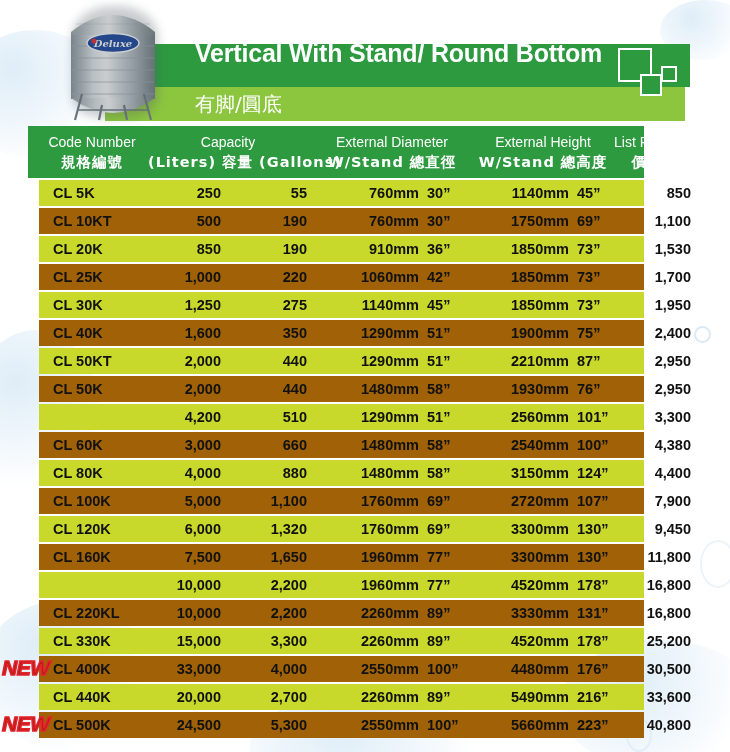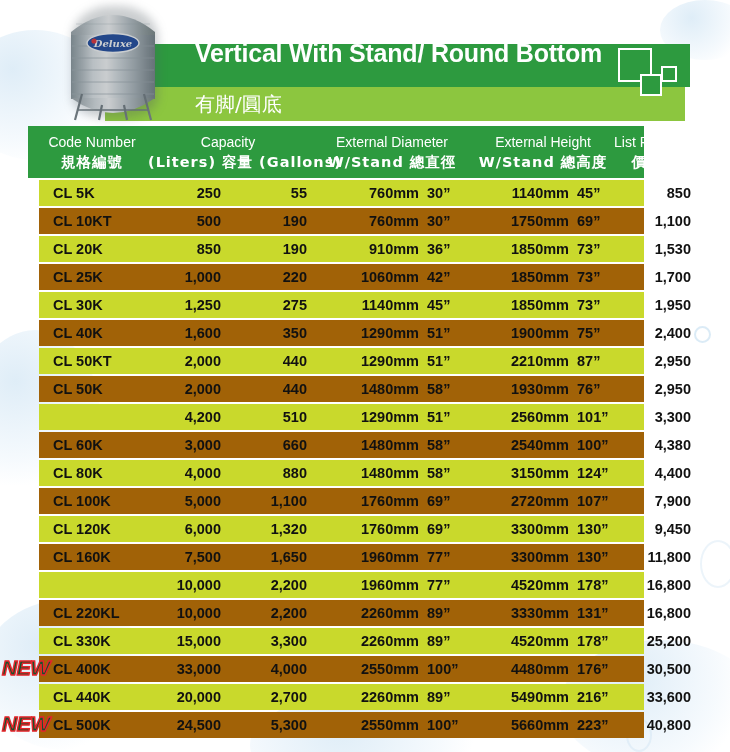--- a/index.html
+++ b/index.html
@@ -75,21 +75,21 @@
   .h-code{left:8px;top:7px;width:112px;}
   .h-cap{left:120px;top:7px;width:160px;}
   .h-dia{left:284px;top:7px;width:160px;}
   .h-hei{left:440px;top:7px;width:150px;}
   .h-pri{left:586px;top:7px;width:66px;}
 
   
   .new-badge{
     position:absolute;z-index:6;left:8px;width:60px;height:24px;
     font-size:21px;font-weight:bold;font-style:italic;
-    color:#14532d;
+    color:#b91c1c;
     -webkit-text-stroke:1.4px #e4252b;
     letter-spacing:-.5px;line-height:24px;text-align:left;
     text-shadow:0 0 1px #e4252b;
   }
 </style>
 </head>
 <body>
 
 <div class="bg-water">
   <div class="blob" style="left:-40px;top:30px;width:150px;height:130px;"></div>

